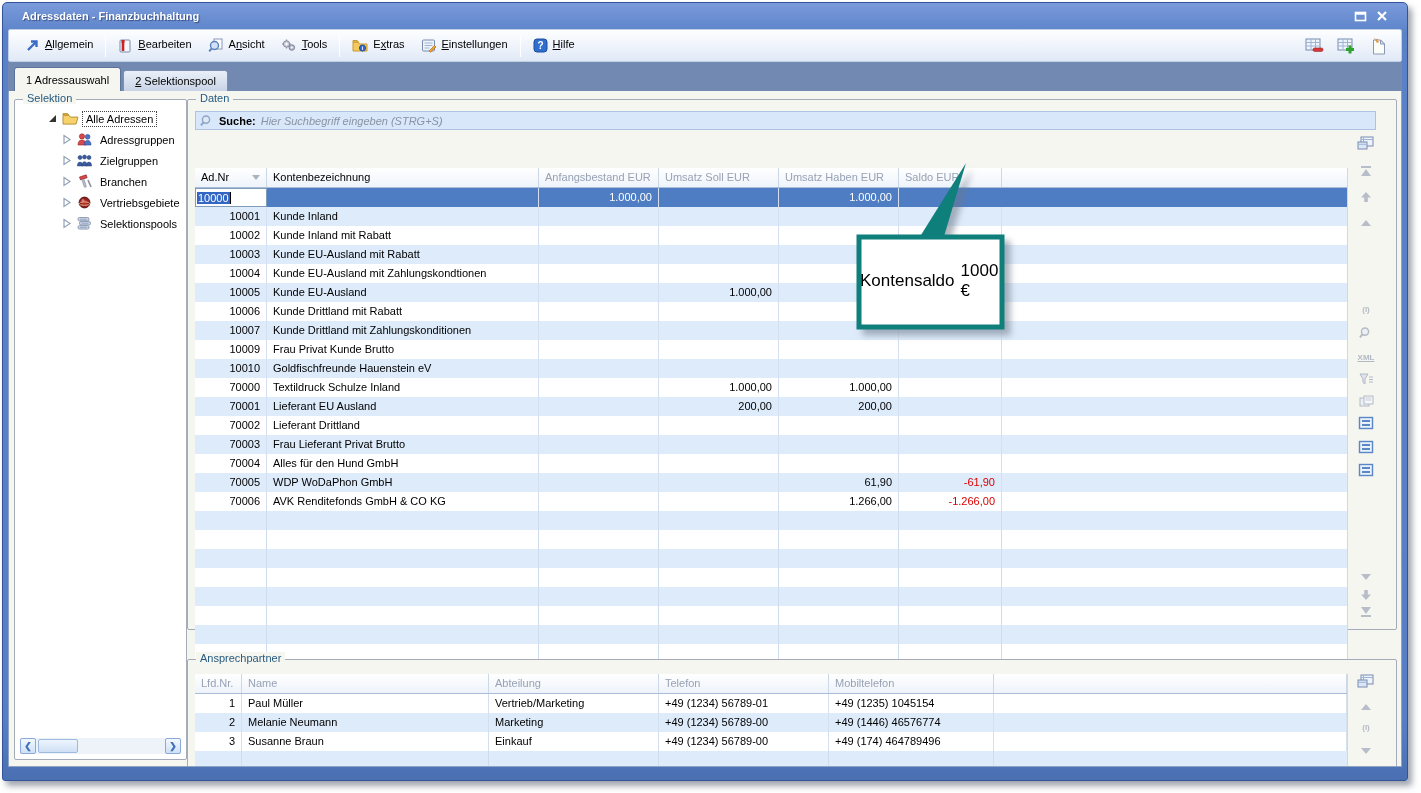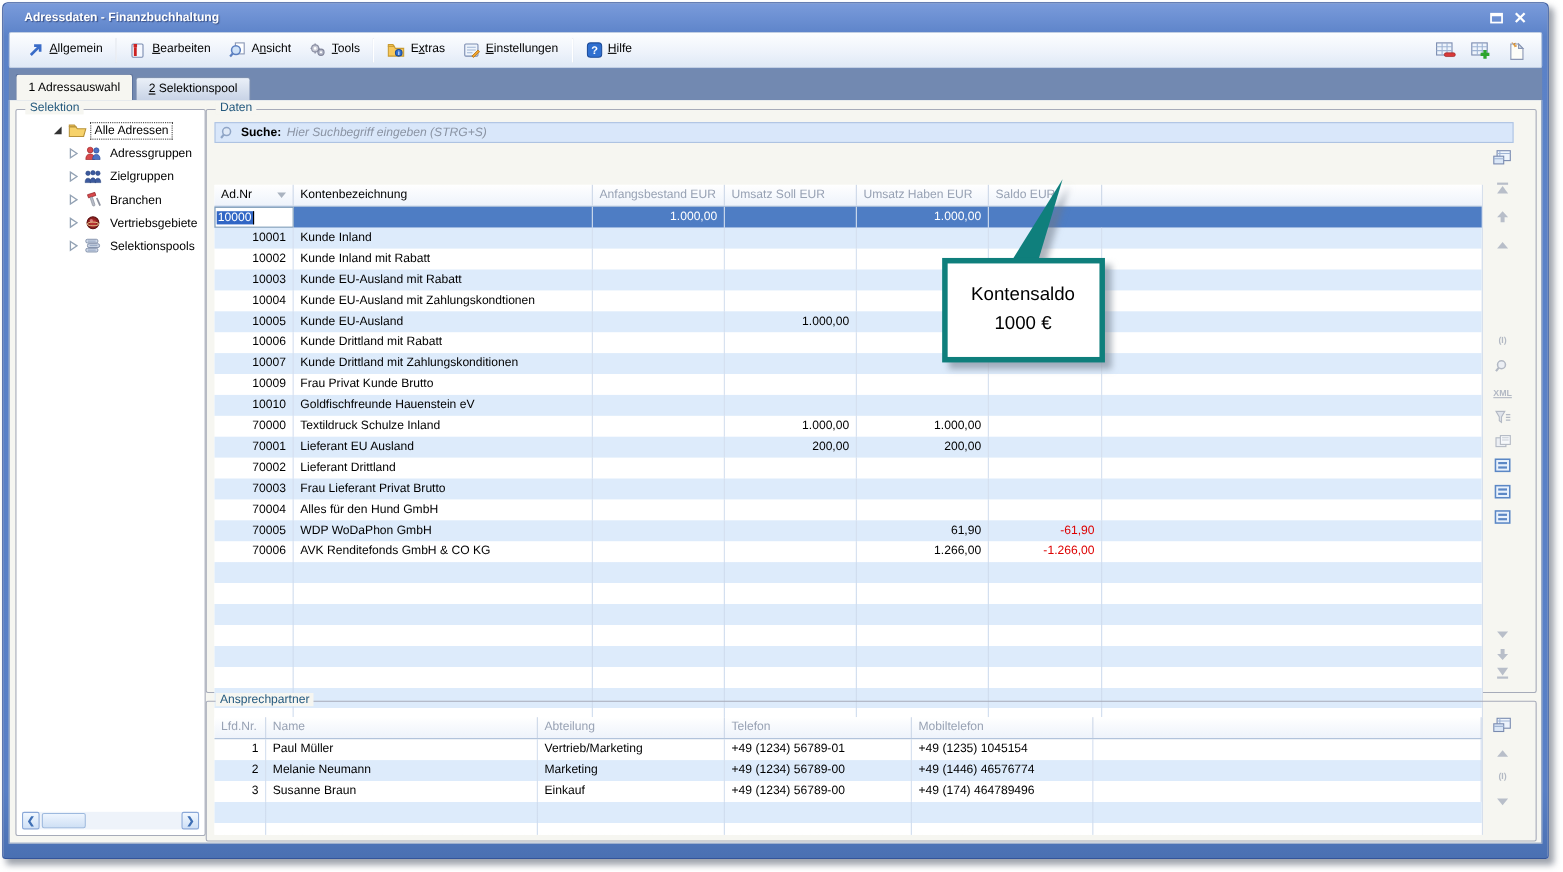--- a/index.html
+++ b/index.html
@@ -90,21 +90,21 @@
   .tfill{ height:149px; background:
       linear-gradient(#cfdcee,#cfdcee) 71px 0/1px 100% no-repeat,
       linear-gradient(#cfdcee,#cfdcee) 343px 0/1px 100% no-repeat,
       linear-gradient(#cfdcee,#cfdcee) 463px 0/1px 100% no-repeat,
       linear-gradient(#cfdcee,#cfdcee) 583px 0/1px 100% no-repeat,
       linear-gradient(#cfdcee,#cfdcee) 703px 0/1px 100% no-repeat,
       linear-gradient(#cfdcee,#cfdcee) 806px 0/1px 100% no-repeat,
       repeating-linear-gradient(180deg,#ddebfb 0 19px,#ffffff 19px 38px); }
 
   
-  .gb-ansprech{ left:178px; top:546px; width:1210px; height:128px; }
+  .gb-ansprech{ left:178px; top:568px; width:1210px; height:128px; }
   .atable{ position:absolute; left:7px; top:14px; width:1153px; background:#fff; border-right:1px solid #cdd8e8; }
   .ahead,.arow{ display:grid; grid-template-columns:47px 247px 170px 170px 165px 1fr; }
   .ahead{ height:20px; line-height:19px; background:linear-gradient(180deg,#ffffff 0,#eef3fb 100%);
           border-bottom:1px solid #aabdd8; color:#98a2b4; }
   .ahead .hc{ padding:0 6px; border-right:1px solid #ccd7e8; }
   .arow{ height:19px; line-height:18px; }
   .arow:nth-child(even){ background:#ddebfb; }
   .arow .c{ padding:0 6px; border-right:1px solid #d4dfef; white-space:nowrap; overflow:hidden; }
   .afill{ height:30px; background:
       linear-gradient(#cfdcee,#cfdcee) 46px 0/1px 100% no-repeat,
@@ -118,21 +118,21 @@
   .stripicon{ position:absolute; left:1168px; width:20px; height:18px;
     display:flex; align-items:center; justify-content:center; color:#b3b9c4; }
   .tri-up{ width:0;height:0;border-left:5px solid transparent;border-right:5px solid transparent;border-bottom:6px solid #b8bec9; }
   .tri-down{ width:0;height:0;border-left:5px solid transparent;border-right:5px solid transparent;border-top:6px solid #b8bec9; }
   .txticon{ font-size:8px; font-weight:bold; color:#b3b9c4; letter-spacing:0; }
 
   
   .callout{ position:absolute; left:845px; top:60px; width:165px; height:185px; pointer-events:none; }
   .callout svg{ filter:drop-shadow(6px 6px 3px rgba(110,120,135,.55)); }
   .callout .ctext{ position:absolute; left:6px; top:88px; width:140px; height:84px;
-    display:flex; flex-direction:column; align-items:center; justify-content:center;
+    display:flex; flex-direction:row; align-items:center; justify-content:center;
     font-size:17px; color:#000; gap:6px; }
 </style>
 </head>
 <body>
 
 <div class="window">
 
   <div class="titlebar">
     <div class="title">Adressdaten - Finanzbuchhaltung</div>
     <div class="winbtn">

